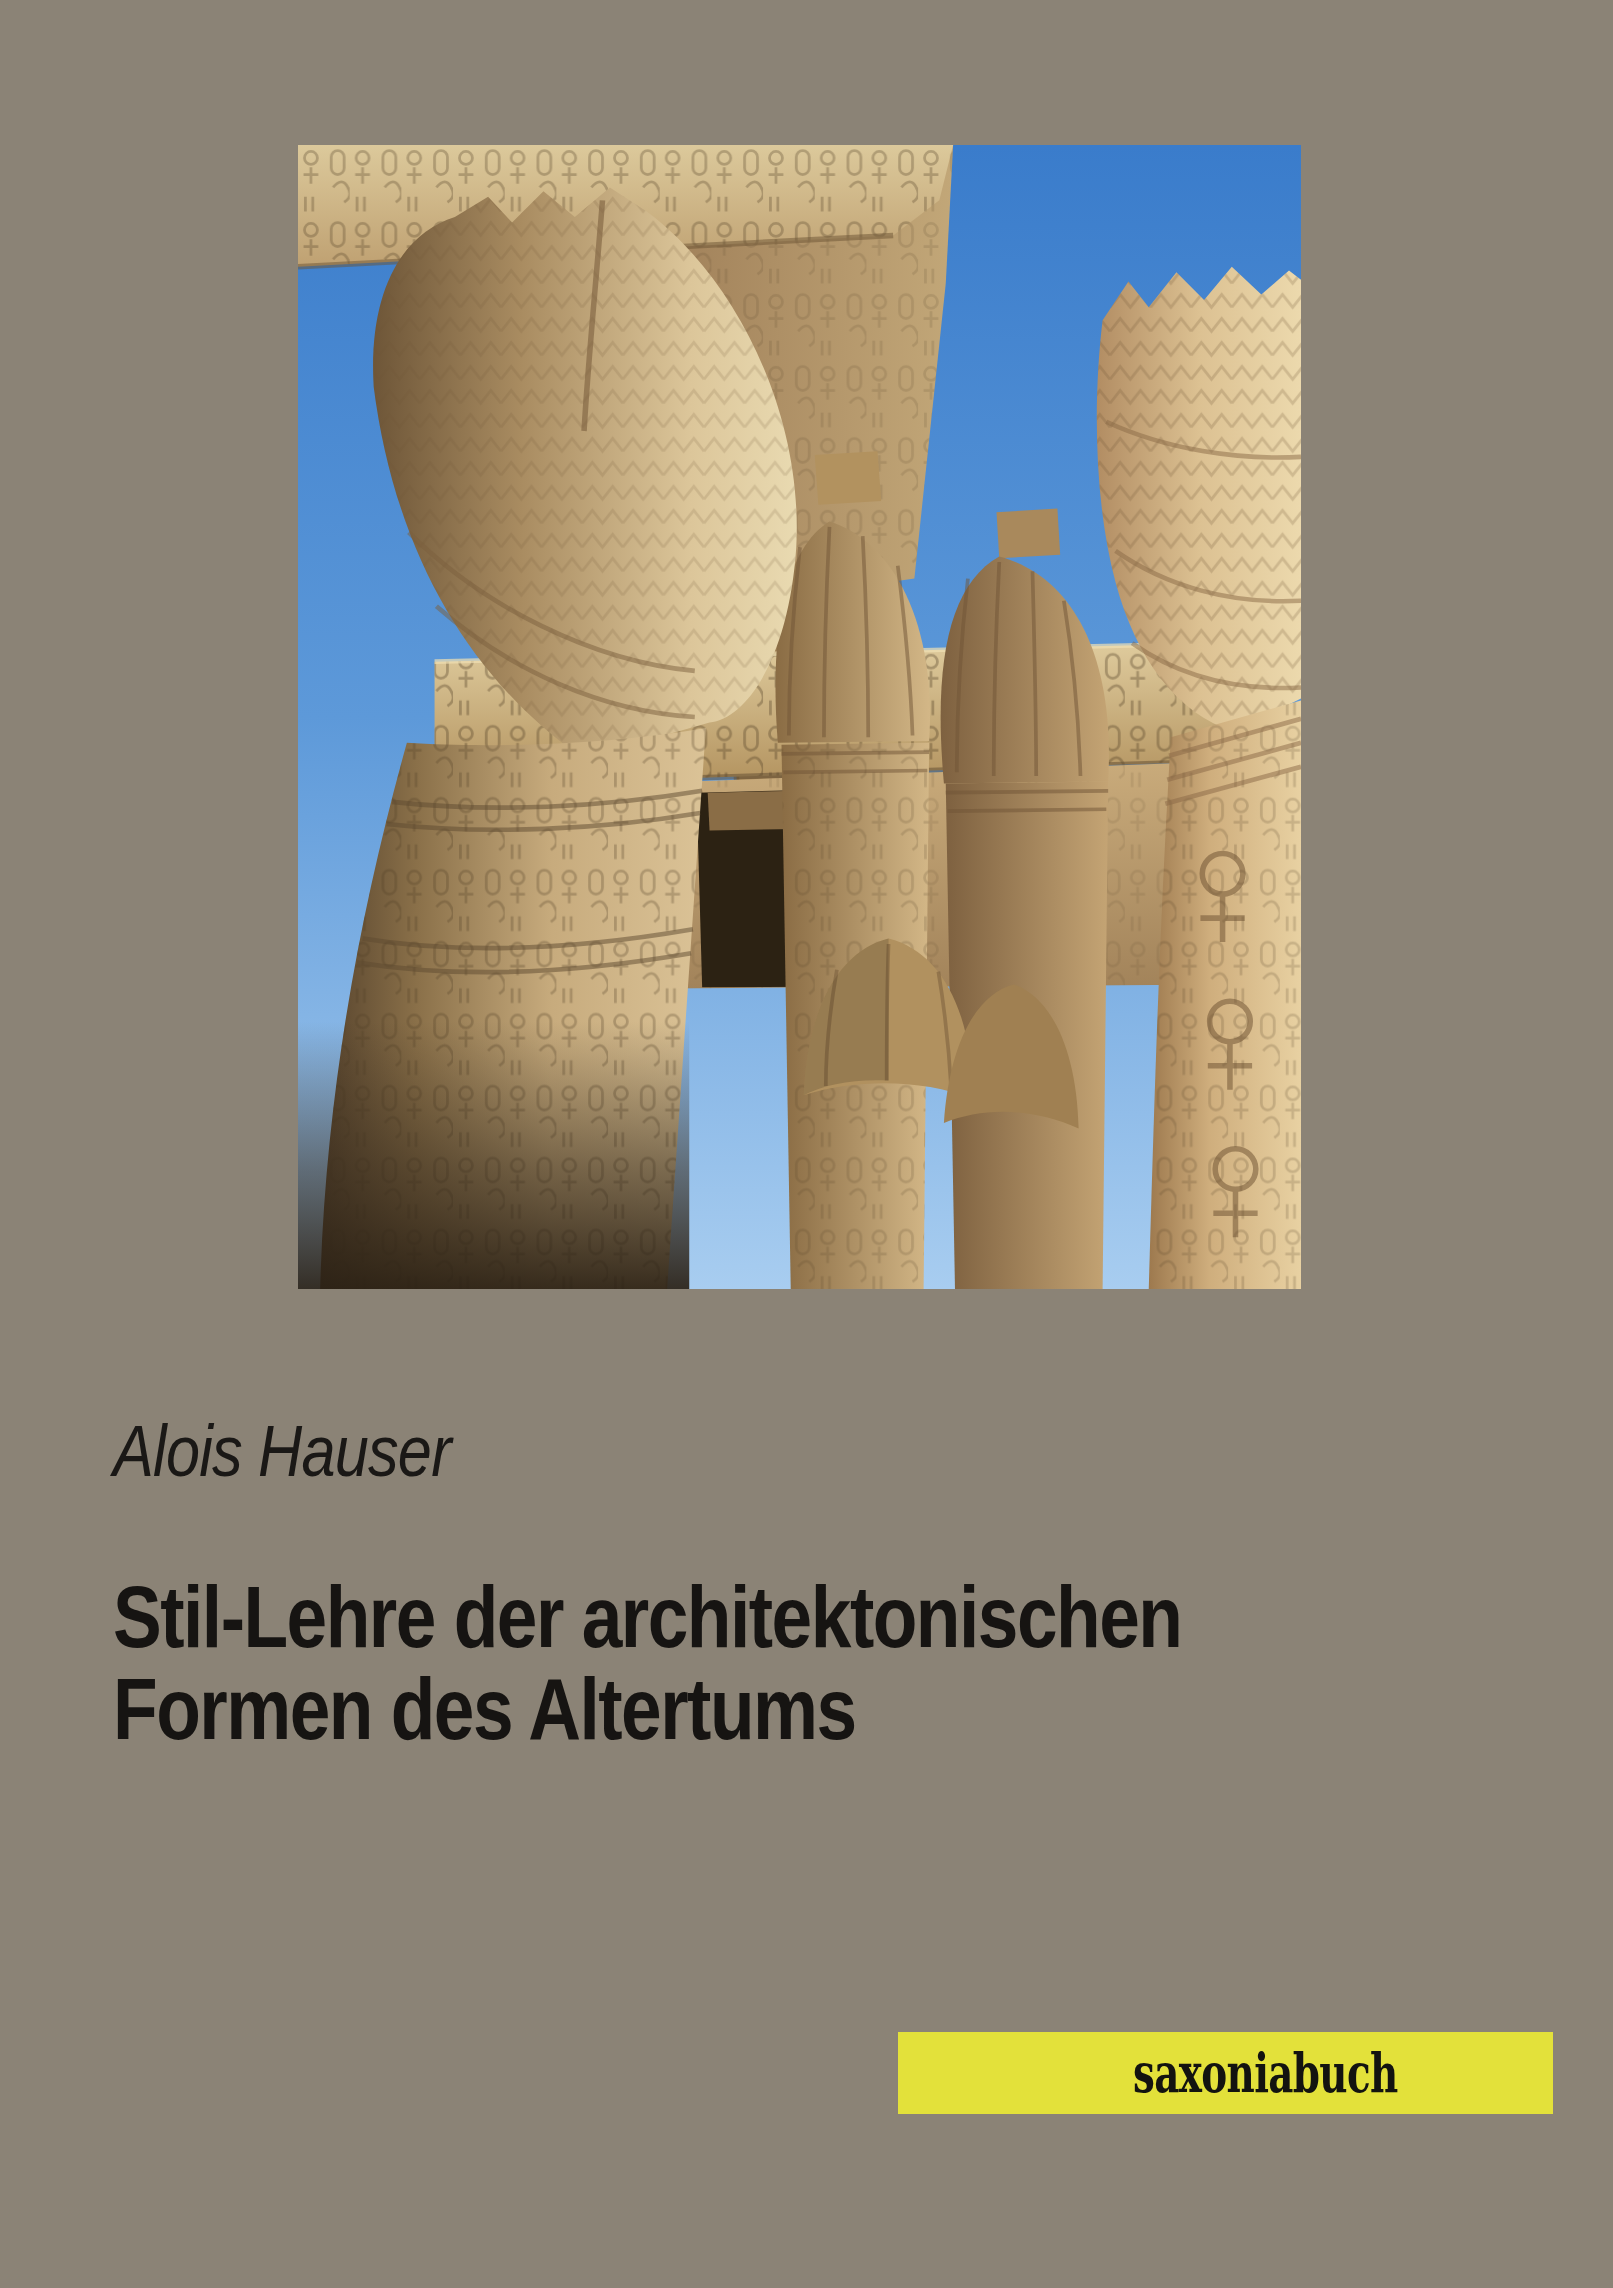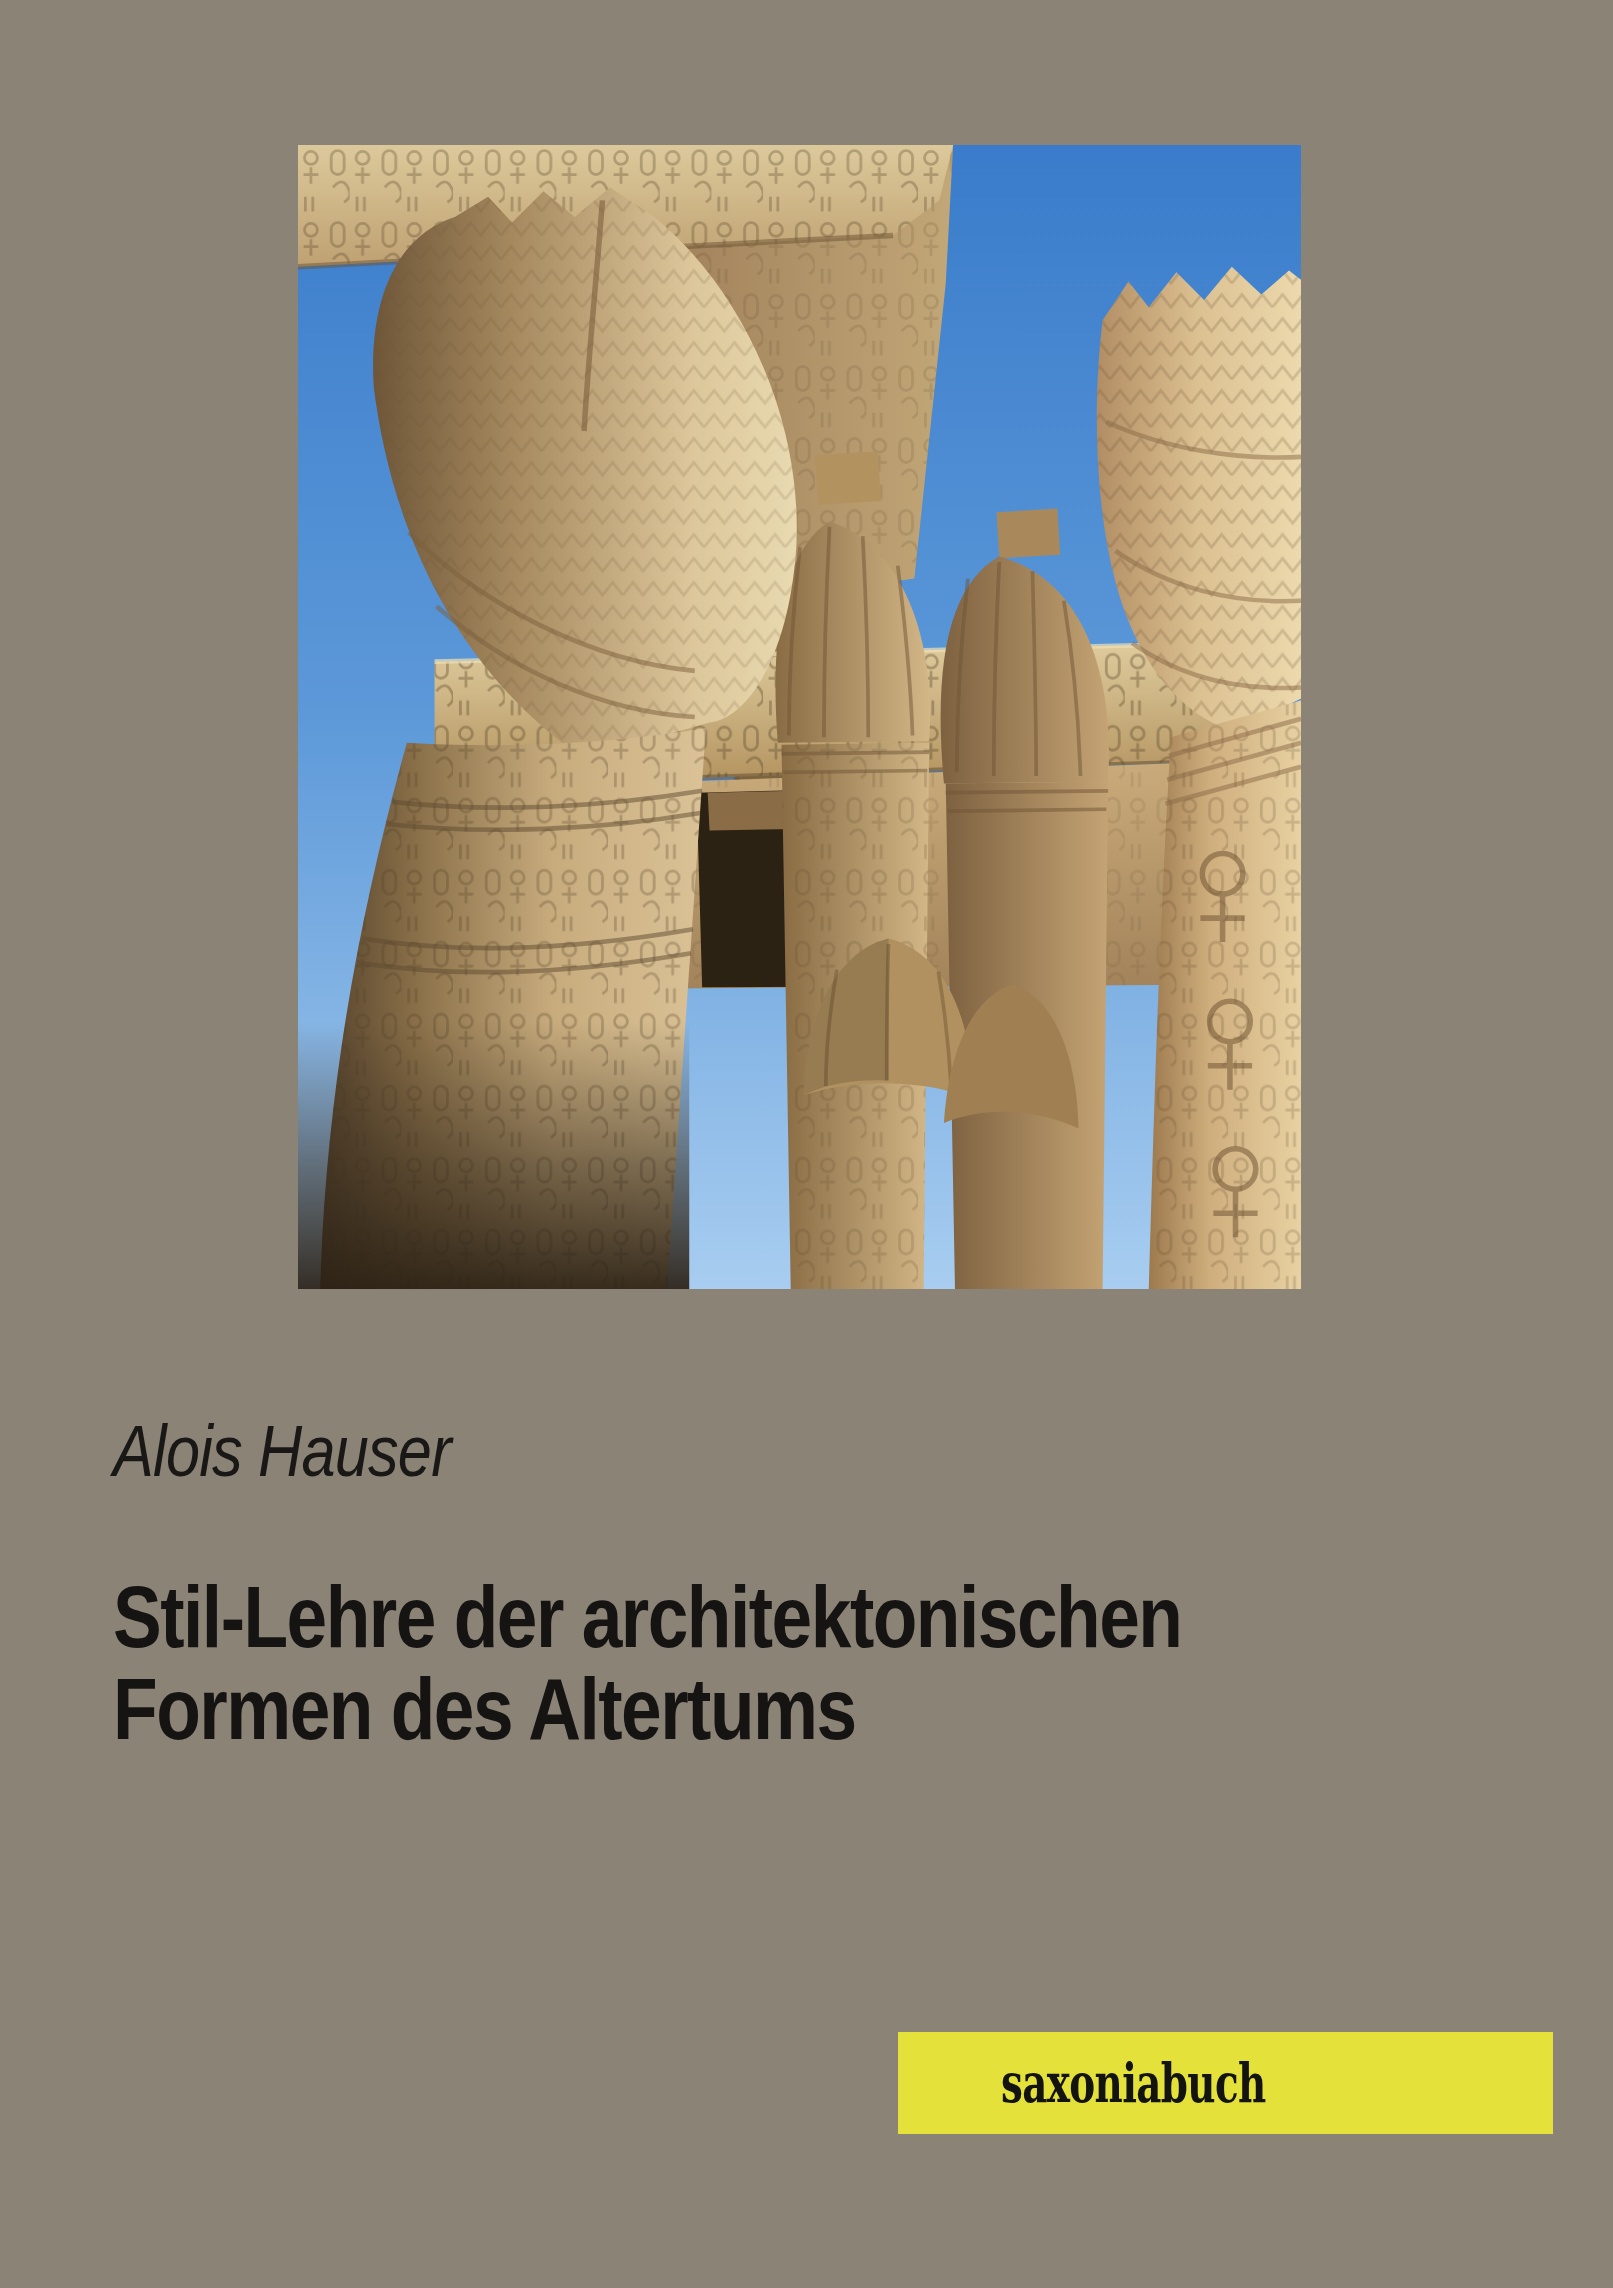--- a/index.html
+++ b/index.html
@@ -23,24 +23,24 @@
     letter-spacing:-0.9px;
   }
   .title{
     position:absolute;left:113px;top:1534px;
     font-size:87px;line-height:92px;font-weight:700;
     color:#161412;white-space:nowrap;
     transform:scaleX(0.84);transform-origin:0 0;
     letter-spacing:-1.8px;
   }
   .publisher{
-    position:absolute;left:898px;top:1995px;width:655px;height:102px;
+    position:absolute;left:898px;top:1995px;width:655px;height:82px;
     background:#e3e13a;
-    display:flex;align-items:center;justify-content:flex-start;
-    padding:0;box-sizing:border-box;
+    display:flex;align-items:center;justify-content:center;
+    padding:16px;box-sizing:border-box;
   }
   .publisher-text{
     font-family:"DejaVu Serif", serif;
     font-weight:700;font-size:54px;line-height:82px;
     color:#131310;white-space:nowrap;
     transform:scaleX(0.72);transform-origin:100% 50%;
     letter-spacing:-0.9px;
     margin-right:23px;
   }
 </style>

